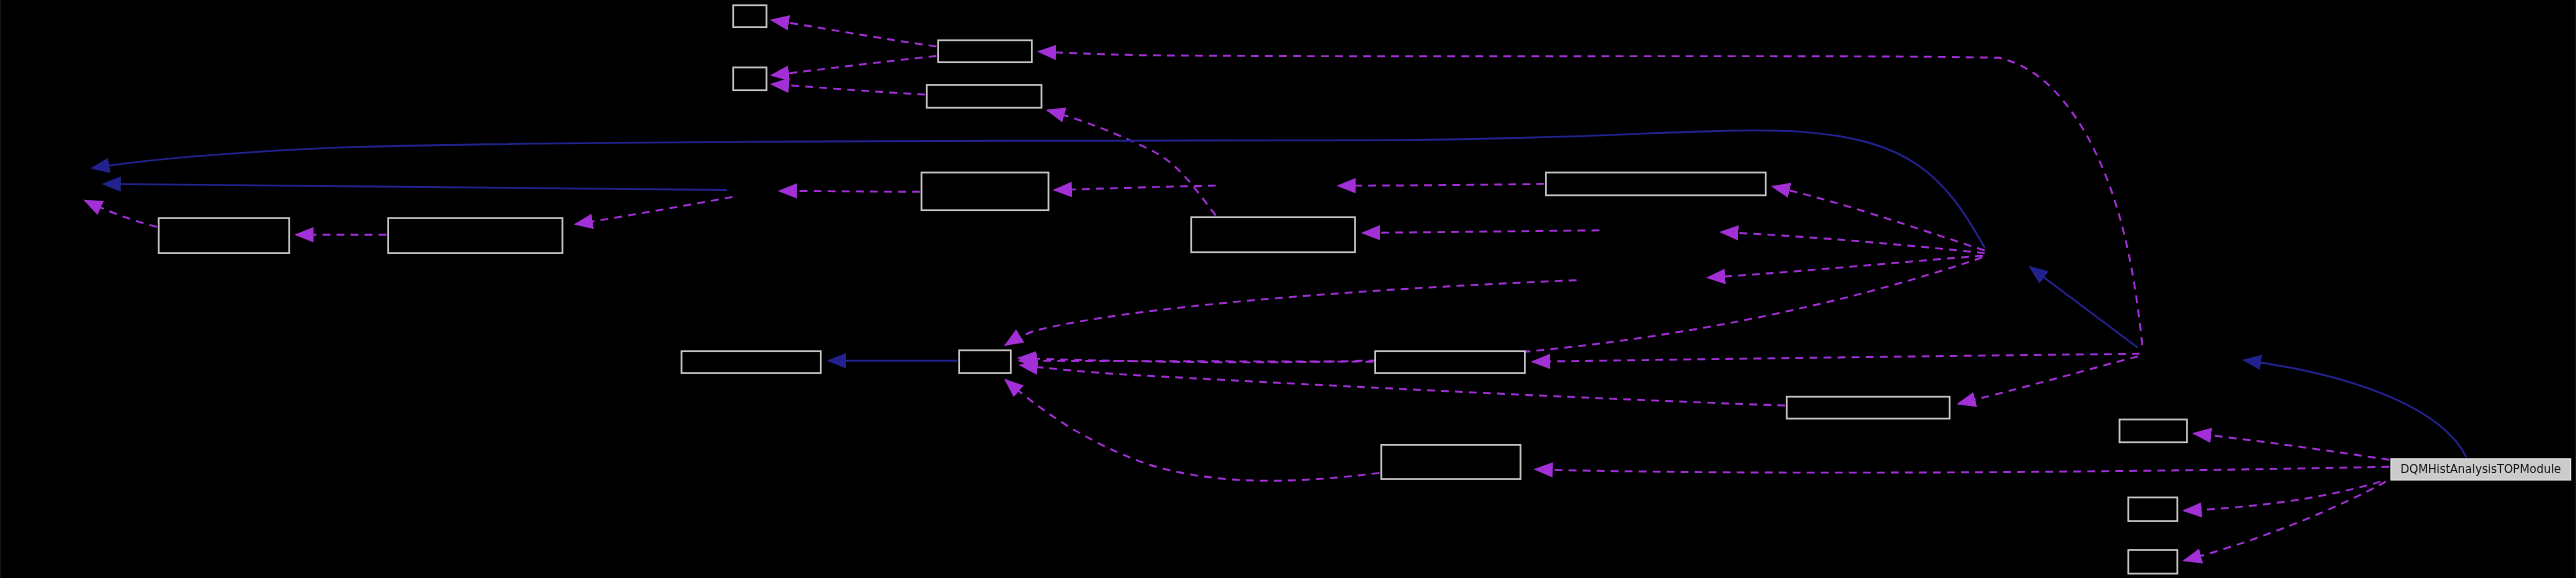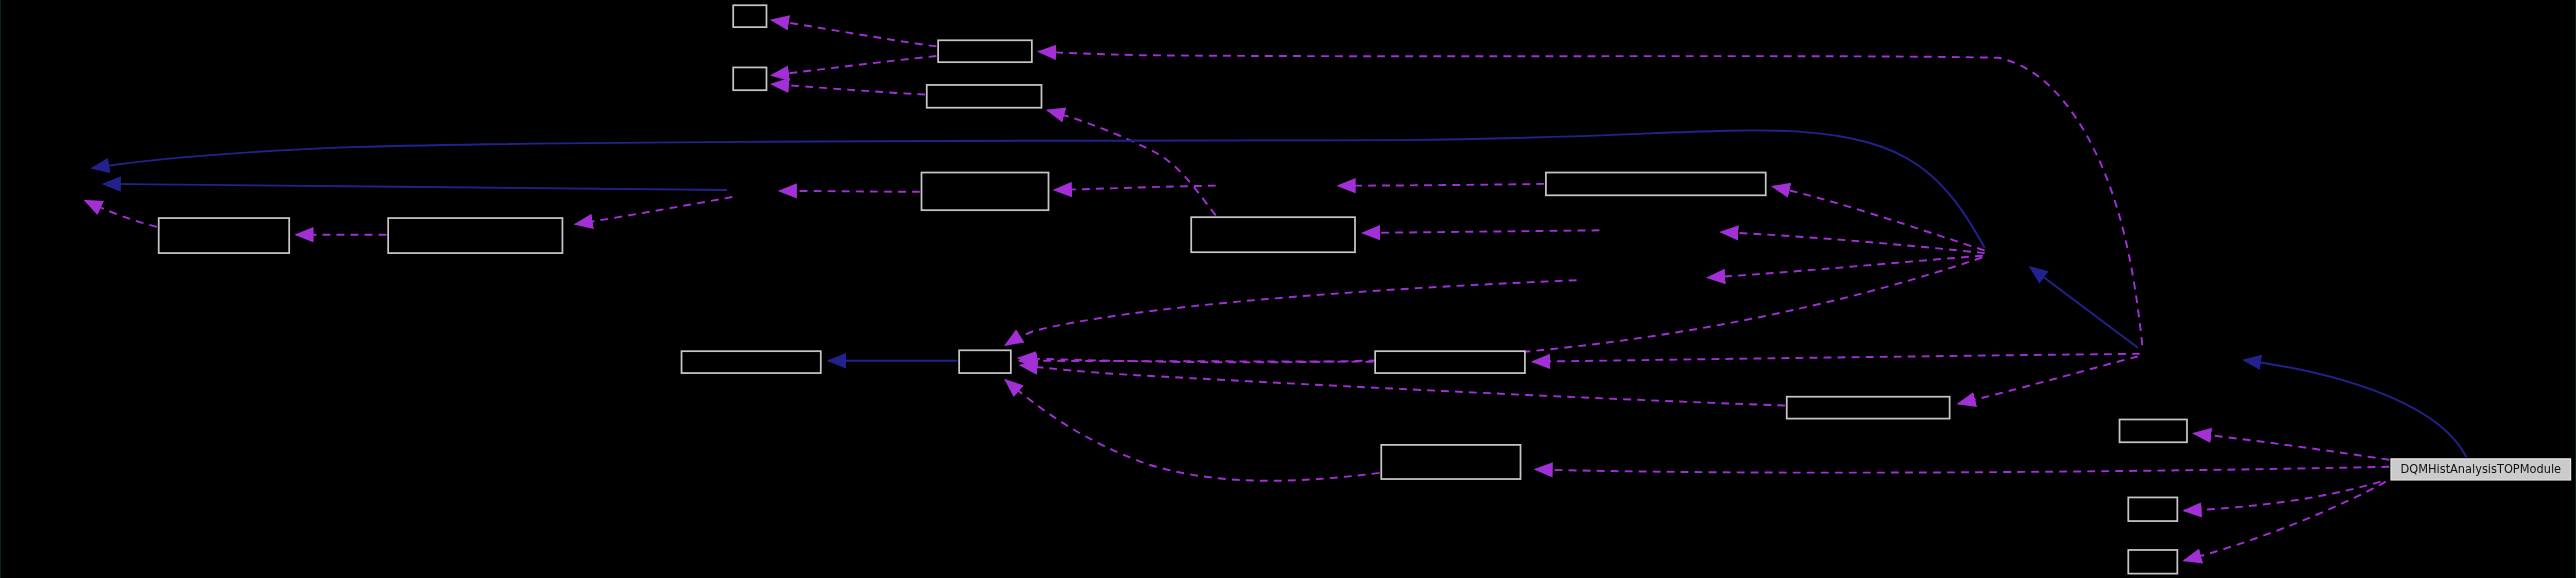--- a/index.html
+++ b/index.html
@@ -8,21 +8,21 @@
     background: #000000;
     width: 2576px;
     height: 578px;
     overflow: hidden;
     font-family: "DejaVu Sans", "Liberation Sans", sans-serif;
   }
   #graph-wrap {
     position: relative;
     width: 2576px;
     height: 578px;
-    background: #22c55e;
+    background: #737373;
   }
   svg { display: block; }
   .node-rect {
     fill: #000000;
     stroke: #c6c6c6;
     stroke-width: 2;
   }
   .label-rect {
     fill: #cbcbcb;
     stroke: #e2e2e2;

